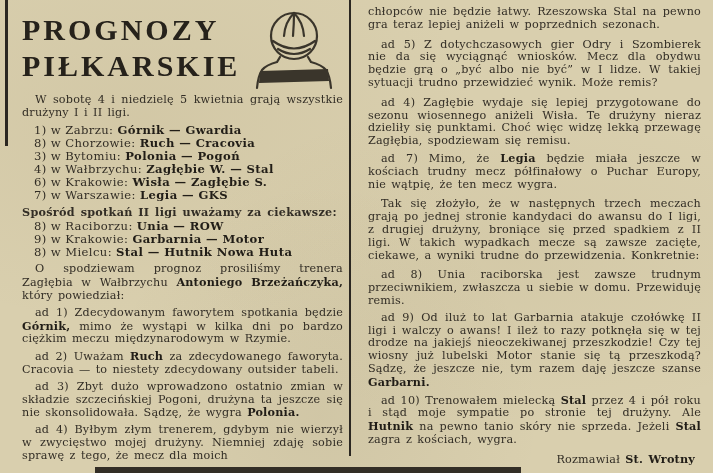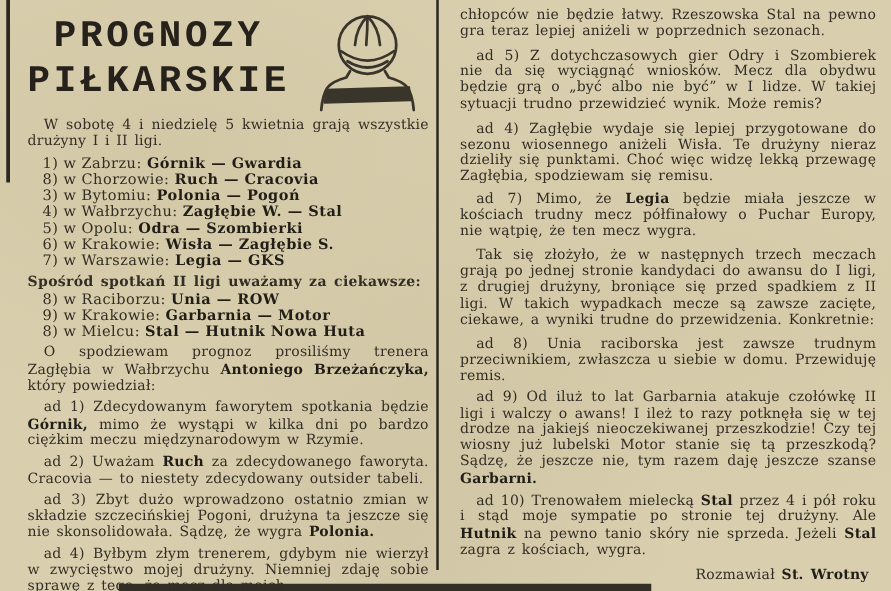--- a/index.html
+++ b/index.html
@@ -14,23 +14,23 @@
     font-family:"DejaVu Serif","Liberation Serif",serif;
   }
   .left-edge-rule{position:absolute;left:5px;top:0;width:3px;height:146px;background:#2b2721;}
   .column-divider{position:absolute;left:349px;top:0;width:2px;height:456px;background:#2b2721;}
   .bottom-bar{position:absolute;left:95px;bottom:0;width:426px;height:6px;background:#332e26;}
   .col{position:absolute;top:6px;}
   .col-left{left:22px;width:321px;}
   .col-right{left:368px;width:333px;}
   .masthead{display:flex;justify-content:space-between;align-items:flex-start;height:88px;}
   .headline{
-    font-family:Liberation Mono, monospace;
+    font-family:Liberation Serif, serif;
     font-weight:bold;font-size:30px;line-height:36px;letter-spacing:3px;
-    color:#26221b;margin-top:6px;text-align:center;
+    color:#26221b;margin-top:6px;
   }
   .mascot{margin-right:4px;margin-top:2px;}
   p{margin:0 0 4px 0;font-size:11.2px;line-height:12.8px;text-align:justify;
     letter-spacing:.2px;word-spacing:1.5px;}
   .indent{text-indent:13px;}
   b{color:#211d17;}
   ul.fixtures{list-style:none;margin:2px 0 4px 0;padding:0 0 0 12px;
     font-size:11.6px;line-height:13px;letter-spacing:.4px;}
   .second-heading{font-weight:bold;letter-spacing:.3px;margin:1px 0 2px 0;}
   .byline{text-align:right;padding-right:6px;margin-top:6px;font-size:11.6px;}
@@ -66,21 +66,20 @@
       </svg>
     </div>
 
     <p class="indent">W sobotę 4 i niedzielę 5 kwietnia grają wszystkie drużyny I i II ligi.</p>
 
     <ul class="fixtures">
       <li><span>1) w Zabrzu: </span><b>Górnik — Gwardia</b></li>
       <li><span>8) w Chorzowie: </span><b>Ruch — Cracovia</b></li>
       <li><span>3) w Bytomiu: </span><b>Polonia — Pogoń</b></li>
       <li><span>4) w Wałbrzychu: </span><b>Zagłębie W. — Stal</b></li>
-      <li><span>5) w Opolu: </span><b>Odra — Szombierki</b></li>
       <li><span>6) w Krakowie: </span><b>Wisła — Zagłębie S.</b></li>
       <li><span>7) w Warszawie: </span><b>Legia — GKS</b></li>
     </ul>
 
     <p class="second-heading">Spośród spotkań II ligi uważamy za ciekawsze:</p>
 
     <ul class="fixtures">
       <li><span>8) w Raciborzu: </span><b>Unia — ROW</b></li>
       <li><span>9) w Krakowie: </span><b>Garbarnia — Motor</b></li>
       <li><span>8) w Mielcu: </span><b>Stal — Hutnik Nowa Huta</b></li>

